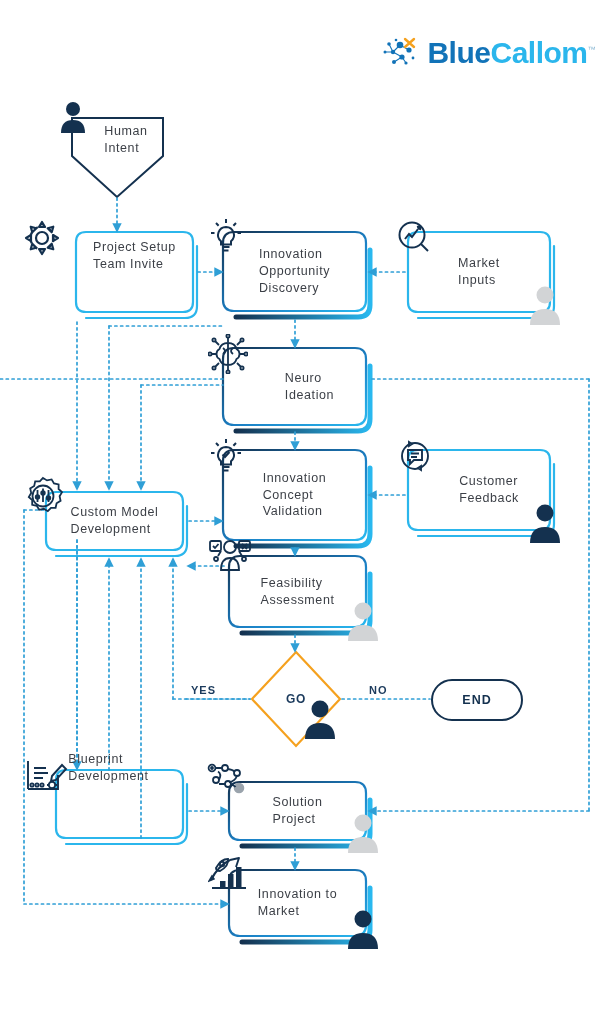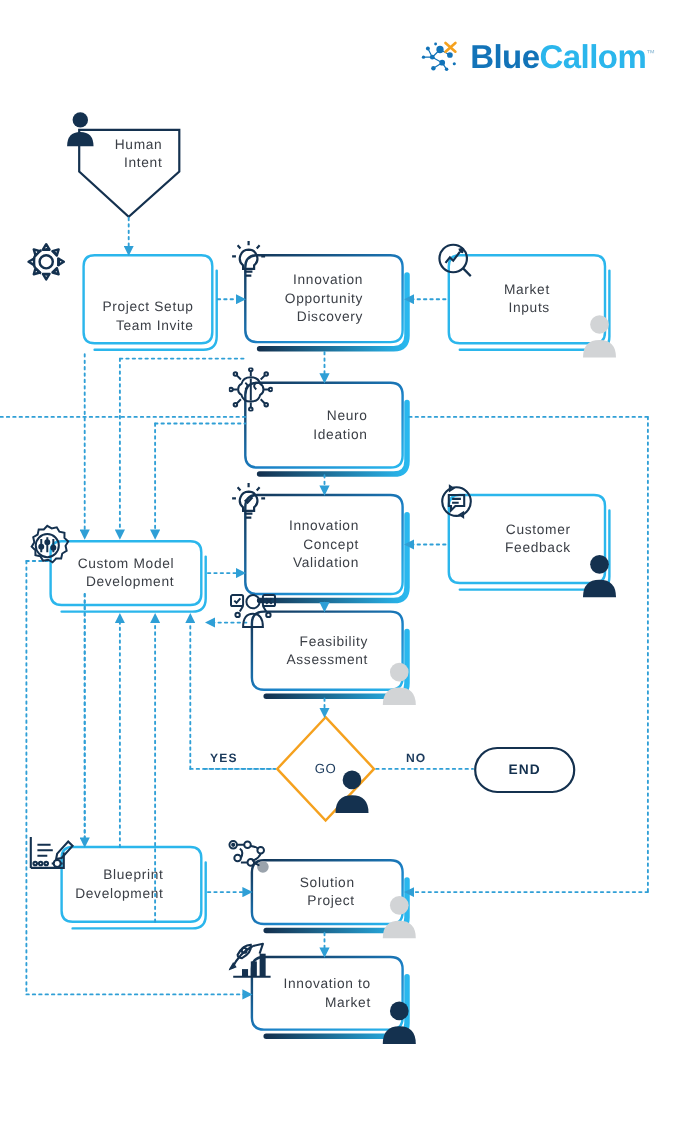--- a/index.html
+++ b/index.html
@@ -2,21 +2,21 @@
 <html><head>
 <meta charset="utf-8">
 <style>
   html,body{margin:0;padding:0;background:#ffffff;}
   body{width:613px;height:1034px;position:relative;overflow:hidden;
        font-family:"Liberation Sans","DejaVu Sans",sans-serif;}
   #canvas{position:absolute;inset:0;width:613px;height:1034px;}
   .layer{position:absolute;left:0;top:0;width:613px;height:1034px;}
   svg.layer{pointer-events:none;}
   .node{position:absolute;box-sizing:border-box;display:flex;align-items:center;
-        justify-content:center;text-align:right;color:#3b3f46;line-height:1.35;}
+        justify-content:center;text-align:left;color:#3b3f46;line-height:1.35;}
   .node .lbl{white-space:pre-line;letter-spacing:.6px;font-size:12.5px;}
   .logo{position:absolute;right:18px;top:36px;display:flex;align-items:flex-start;gap:7px;}
   .logo .word{font-size:30px;font-weight:bold;letter-spacing:-0.5px;}
   .logo .blue{color:#1273b8;}
   .logo .callom{color:#2bb6ec;}
   .logo .tm{font-size:8px;color:#8ab8d4;vertical-align:super;font-weight:normal;}
   .ico{position:absolute;}
   .av{position:absolute;}
   .edge-label{position:absolute;font-size:11px;font-weight:bold;color:#1b3a5c;letter-spacing:1px;}
 </style>
@@ -310,21 +310,21 @@
   <svg class="av" style="left:302px;top:698px" width="36" height="42" viewBox="0 0 36 42">
     <circle cx="18" cy="11" r="8.5" fill="#14314f"></circle>
     <path d="M3 41 q0-16 15-16 t15 16 z" fill="#14314f"></path>
   </svg>
 
   <div class="node" style="left:86px;top:116px;width:80px;height:48px">
     <span class="lbl">Human
 Intent</span>
   </div>
 
-  <div class="node" style="left:76px;top:248px;width:117px;height:80px">
+  <div class="node" style="left:76px;top:216px;width:117px;height:80px">
     <span class="lbl">Project Setup
 Team Invite</span>
   </div>
 
   <div class="node" style="left:223px;top:232px;width:143px;height:79px">
     <span class="lbl">Innovation
 Opportunity
 Discovery</span>
   </div>
 
@@ -352,37 +352,37 @@
   <div class="node" style="left:46px;top:492px;width:137px;height:58px">
     <span class="lbl">Custom Model
 Development</span>
   </div>
 
   <div class="node" style="left:229px;top:556px;width:137px;height:71px">
     <span class="lbl">Feasibility
 Assessment</span>
   </div>
 
-  <div class="node" style="left:56px;top:770px;width:105px;height:68px">
+  <div class="node" style="left:56px;top:734px;width:105px;height:68px">
     <span class="lbl">Blueprint
 Development</span>
   </div>
 
   <div class="node" style="left:229px;top:782px;width:137px;height:58px">
     <span class="lbl">Solution
 Project</span>
   </div>
 
   <div class="node" style="left:229px;top:870px;width:137px;height:66px">
     <span class="lbl">Innovation to
 Market</span>
   </div>
 
   <div class="node" style="left:266px;top:686px;width:60px;height:26px;font-weight:bold;color:#1b3a5c;letter-spacing:1px">
-    <span class="lbl" style="font-size:12px;font-weight:normal">GO</span>
+    <span class="lbl" style="font-size:12px;font-weight:bold">GO</span>
   </div>
 
   <div class="node" style="left:432px;top:687px;width:90px;height:26px">
     <span class="lbl" style="font-size:12.5px;font-weight:bold;color:#14314f;letter-spacing:1px">END</span>
   </div>
 
   <div class="edge-label" style="left:191px;top:684px">YES</div>
   <div class="edge-label" style="left:369px;top:684px">NO</div>
 
 </div>

